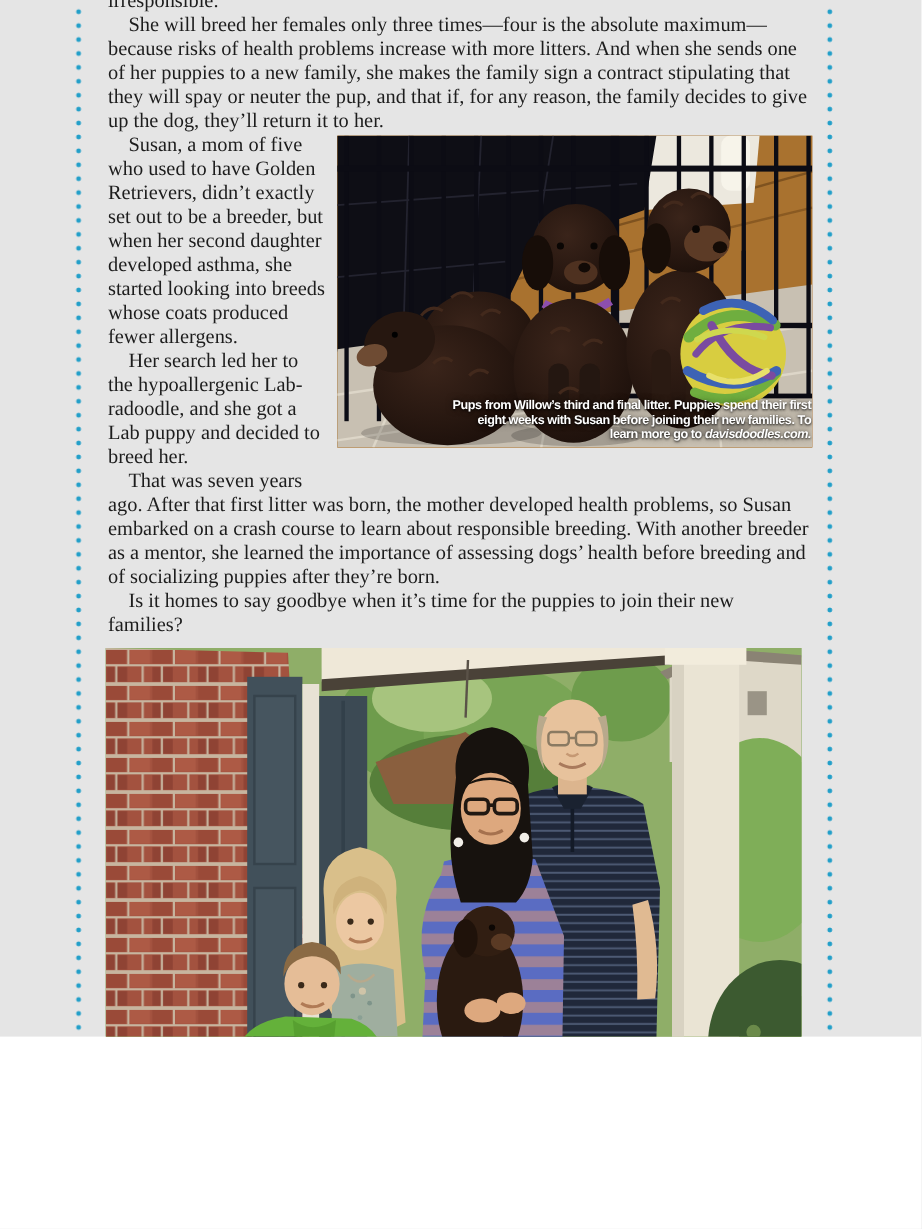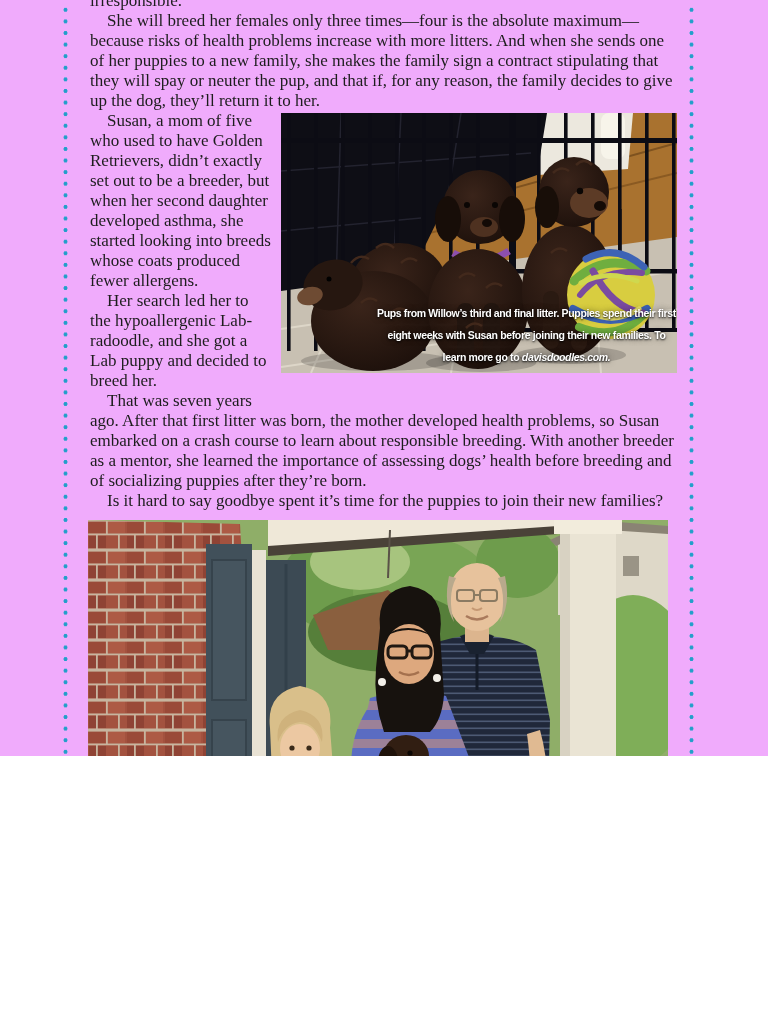--- a/index.html
+++ b/index.html
@@ -1,17 +1,17 @@
 <!DOCTYPE html>
 <html><head>
 <meta charset="utf-8">
 <style>
   html,body { margin:0; padding:0; background:#ffffff; }
   .page {
-    position:relative; width:768px; height:756px; background:#f0abfc;
+    position:relative; width:768px; height:864px; background:#e5e5e5;
     overflow:hidden; font-family:"Liberation Serif","DejaVu Serif",serif;
   }
   .dotted {
     position:absolute; top:4px; bottom:0; width:5px;
     background-image: radial-gradient(circle, #229fc9 1.7px, rgba(34,159,201,0) 2.3px);
     background-size: 5px 11.6px;
     background-repeat: repeat-y;
     background-position: center 0;
   }
   .dotted.left  { left:63px; }
@@ -27,22 +27,22 @@
   figure { margin:0; }
   .puppy-figure {
     float:right; width:396px; height:260px;
     margin:2px 0 20px 10px; position:relative;
     background:#a9722f; overflow:hidden;
   }
   .puppy-figure svg, .family-figure svg { display:block; }
   figcaption {
     position:absolute; left:96px; right:1px; bottom:5px;
     font-family:"Liberation Sans", sans-serif; font-weight:bold;
-    font-size:10.5px; line-height:22px; letter-spacing:-0.35px;
-    color:#ffffff; text-align:center;
+    font-size:10.5px; line-height:12px; letter-spacing:-0.35px;
+    color:#ffffff; text-align:right;
     text-shadow:0 1px 2px rgba(0,0,0,0.9), 0 0 6px rgba(0,0,0,0.55);
   }
   figcaption em { font-style:italic; }
   .family-figure {
     clear:both; width:580px; height:368px; margin:9px 0 0 -2px;
     overflow:hidden; background:#8fae68;
   }
 </style>
 </head>
 <body>
@@ -166,21 +166,21 @@
             </g>
           </g>
         </svg>
         <figcaption><span>Pups from Willow’s third and final litter. Puppies spend their first eight weeks with Susan before joining their new families. To learn more go to </span><em>davisdoodles.com.</em></figcaption>
       </figure>
       <p>Susan, a mom of five who used to have Golden Retrievers, didn’t exactly set out to be a breeder, but when her second daughter developed asthma, she started looking into breeds whose coats produced fewer allergens.</p>
       <p>Her search led her to the hypoallergenic Lab­radoodle, and she got a Lab puppy and decided to breed her.</p>
     </div>
 
     <p>That was seven years ago. After that first litter was born, the mother developed health problems, so Susan embarked on a crash course to learn about responsible breeding. With another breeder as a mentor, she learned the importance of assessing dogs’ health before breeding and of socializing puppies after they’re born.</p>
-    <p>Is it hard to say goodbye spent it’s time for the puppies to join their new families?</p>
+    <p>Is it homes to say goodbye when it’s time for the puppies to join their new families?</p>
 
     <figure class="family-figure">
       <svg viewBox="0 0 580 368" width="580" height="368" preserveAspectRatio="none" aria-hidden="true">
         <defs>
           <pattern id="brickp" width="38" height="30" patternUnits="userSpaceOnUse">
             <rect width="38" height="30" fill="#a3523f"></rect>
             <rect x="1" y="1" width="16" height="12" fill="#9a4a38"></rect>
             <rect x="20" y="1" width="17" height="12" fill="#ad5a45"></rect>
             <rect x="1" y="16" width="17" height="12" fill="#8f4334"></rect>
             <rect x="0" y="0" width="38" height="1.6" fill="#c7b59f"></rect>

